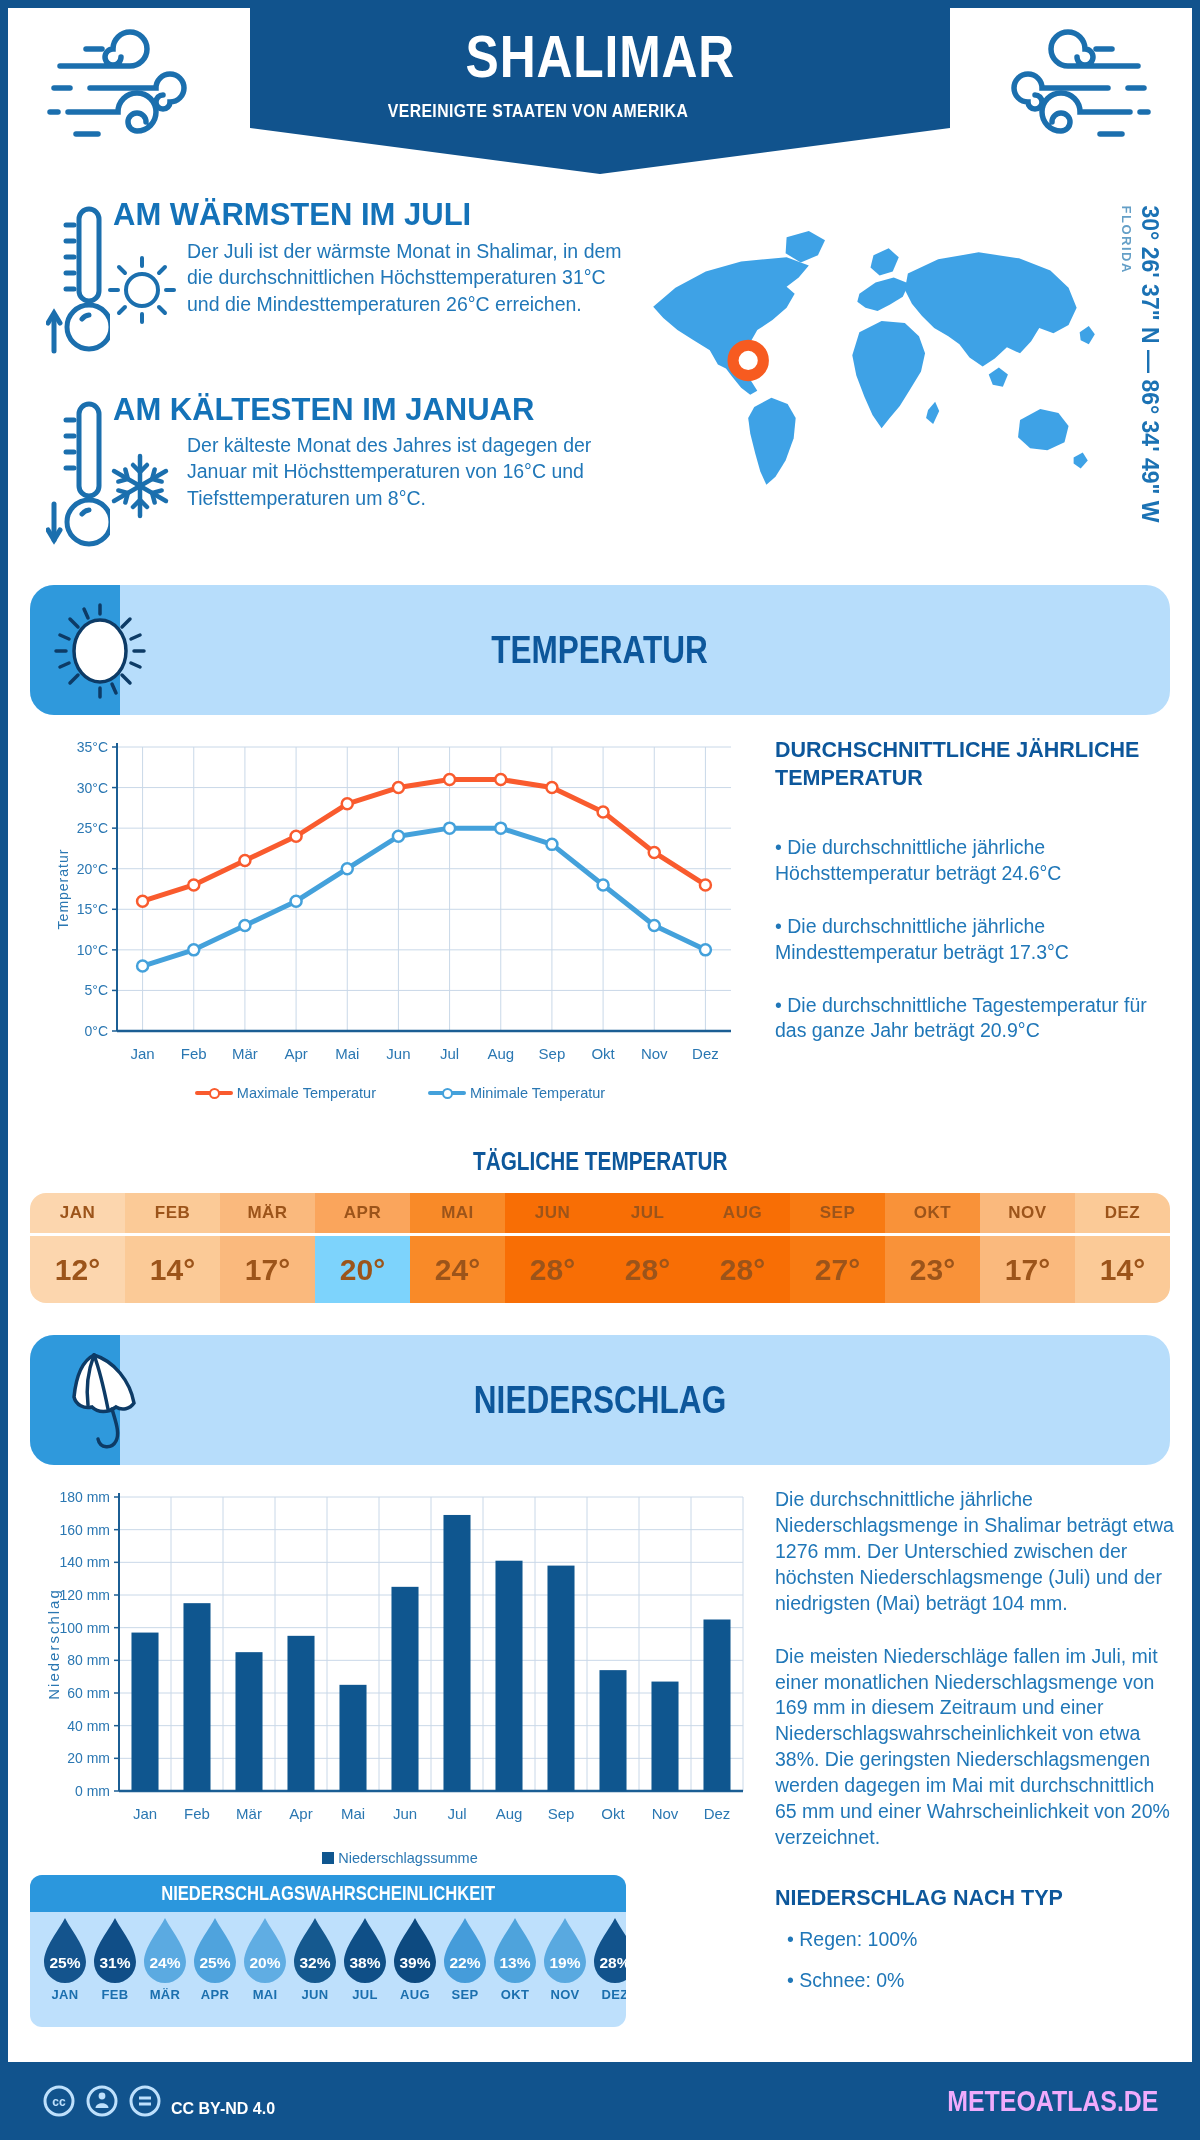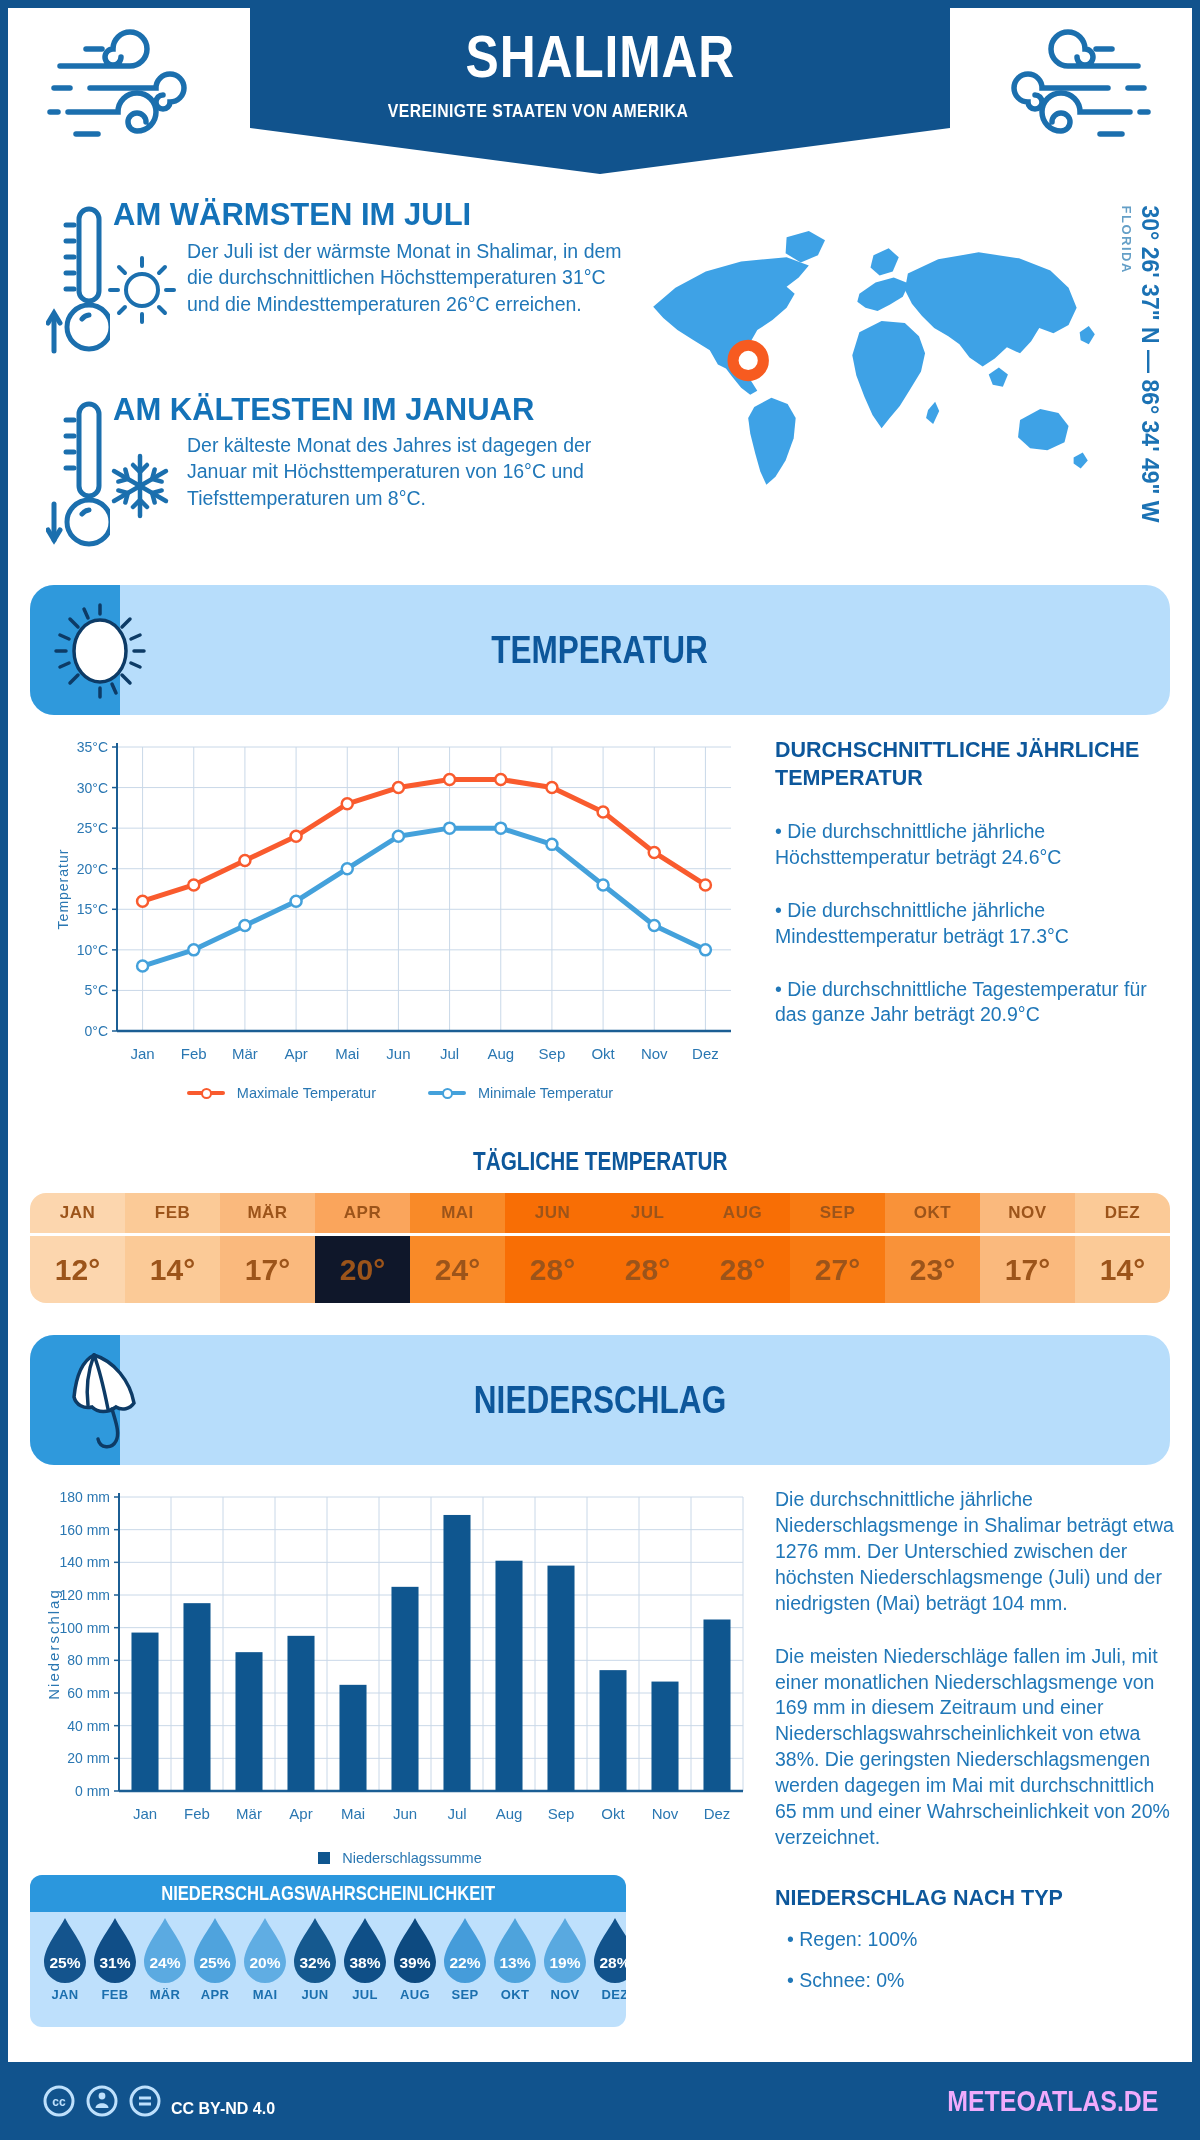--- a/index.html
+++ b/index.html
@@ -39,28 +39,28 @@
   
   .sec-banner{position:absolute;left:30px;width:1140px;height:130px;background:#B7DDFB;
               border-radius:24px;overflow:hidden;}
   .sec-band{position:absolute;left:0;top:0;width:90px;height:130px;background:#2F99DC;}
   .sec-title{position:absolute;left:0;top:0;width:1140px;height:130px;display:flex;
              align-items:center;justify-content:center;color:#0D579B;font-size:38px;font-weight:bold;}
 
   
   .legend{position:absolute;display:flex;justify-content:center;align-items:center;gap:52px;
           color:#2A77B2;font-size:14.5px;}
-  .leg-item{display:flex;align-items:center;gap:12px;text-align:center;}
+  .leg-item{display:flex;align-items:center;gap:4px;text-align:center;}
   .leg-line{position:relative;width:38px;height:4px;border-radius:2px;}
   .leg-dot{position:absolute;left:14px;top:-3.5px;width:7px;height:7px;border-radius:50%;
            background:#fff;border:2px solid;}
   .leg-sq{width:12px;height:12px;}
 
   
-  .col-head{color:#0D579B;font-size:21.5px;font-weight:bold;line-height:1.3;margin:0 0 26px 0;}
+  .col-head{color:#0D579B;font-size:21.5px;font-weight:bold;line-height:1.3;margin:0 0 42px 0;}
   .col-p{color:#2077B8;font-size:19.5px;line-height:1.33;margin:0 0 27px 0;}
   #temp-col{position:absolute;left:775px;top:737px;width:400px;}
   #precip-col{position:absolute;left:775px;top:1487px;width:400px;}
   .bullet{color:#2077B8;font-size:19.5px;line-height:1.33;margin:0 0 27px 0;}
   .bullet-s{color:#2077B8;font-size:19.5px;line-height:1.5;margin:12px;}
 
   
   #daily-title{position:absolute;left:0;top:1147px;width:1200px;text-align:center;
                color:#0D579B;font-size:25px;font-weight:bold;}
   #daily-table{position:absolute;left:30px;top:1193px;width:1140px;height:110px;
@@ -346,21 +346,21 @@
       <div class="dt-col">
         <div class="dt-head" style="background: rgb(251, 202, 151);">FEB</div>
         <div class="dt-val" style="background: rgb(251, 202, 151);">14°</div>
       </div>
       <div class="dt-col">
         <div class="dt-head" style="background: rgb(250, 185, 125);">MÄR</div>
         <div class="dt-val" style="background: rgb(250, 185, 125);">17°</div>
       </div>
       <div class="dt-col">
         <div class="dt-head" style="background: rgb(250, 165, 92);">APR</div>
-        <div class="dt-val" style="background: #0f172a;">20°</div>
+        <div class="dt-val" style="background: #7dd3fc;">20°</div>
       </div>
       <div class="dt-col">
         <div class="dt-head" style="background: rgb(249, 138, 40);">MAI</div>
         <div class="dt-val" style="background: rgb(249, 138, 40);">24°</div>
       </div>
       <div class="dt-col">
         <div class="dt-head" style="background: rgb(248, 110, 5);">JUN</div>
         <div class="dt-val" style="background: rgb(248, 110, 5);">28°</div>
       </div>
       <div class="dt-col">

